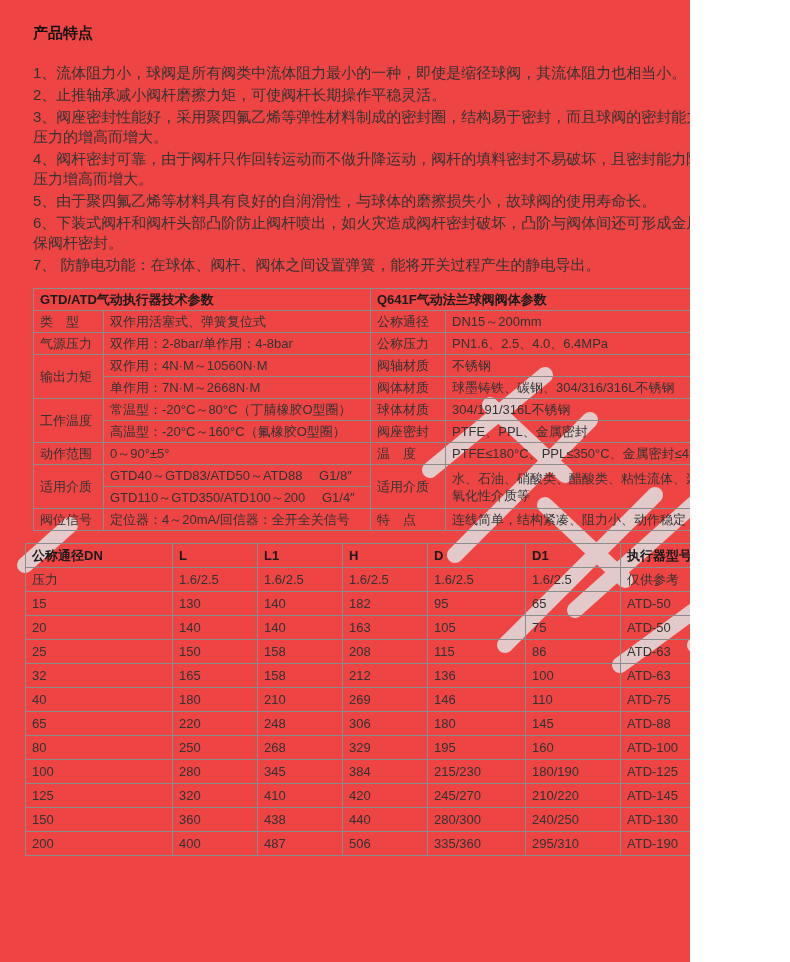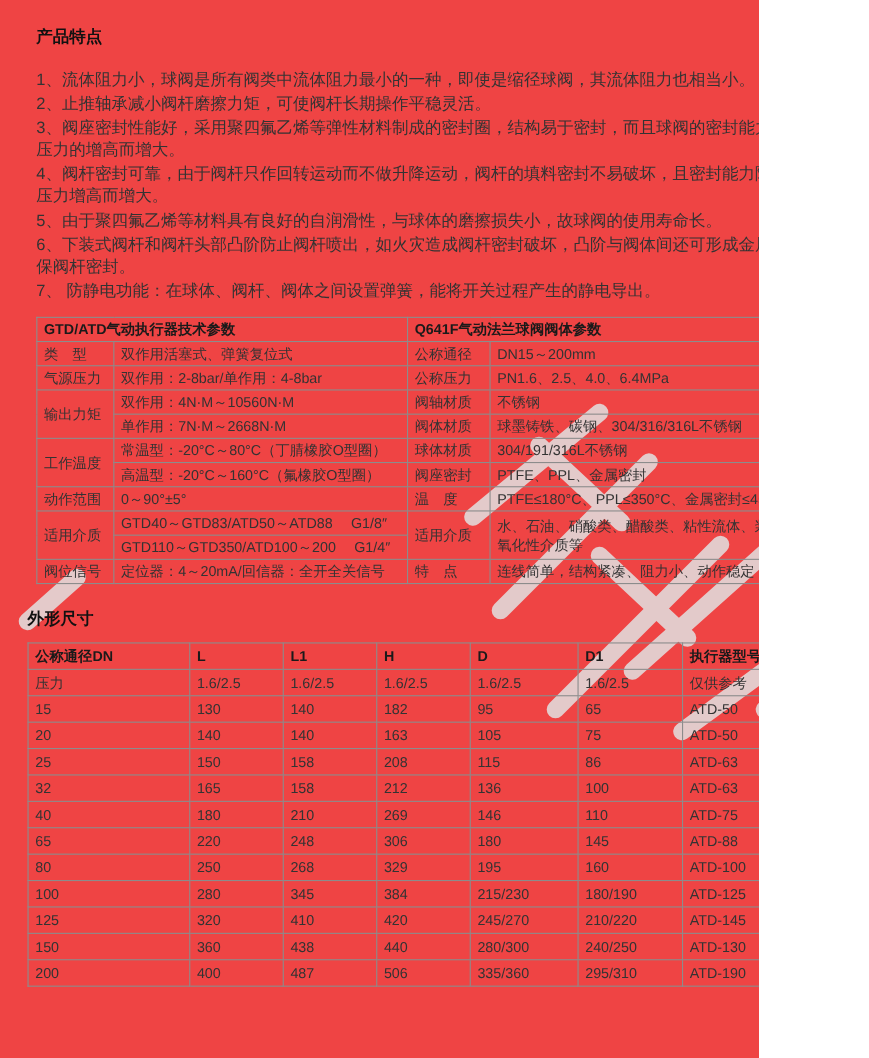--- a/index.html
+++ b/index.html
@@ -157,21 +157,20 @@
         </tr>
         <tr>
           <td>阀位信号</td>
           <td>定位器：4～20mA/回信器：全开全关信号</td>
           <td>特　点</td>
           <td>连线简单，结构紧凑、阻力小、动作稳定</td>
         </tr>
       </tbody>
     </table>
 
-    <div class="section-title title-dims">外形尺寸</div>
 
     <table class="dims-table">
       <colgroup>
           <col style="width:147px">
           <col style="width:85px">
           <col style="width:85px">
           <col style="width:85px">
           <col style="width:98px">
           <col style="width:95px">
           <col style="width:142px">

